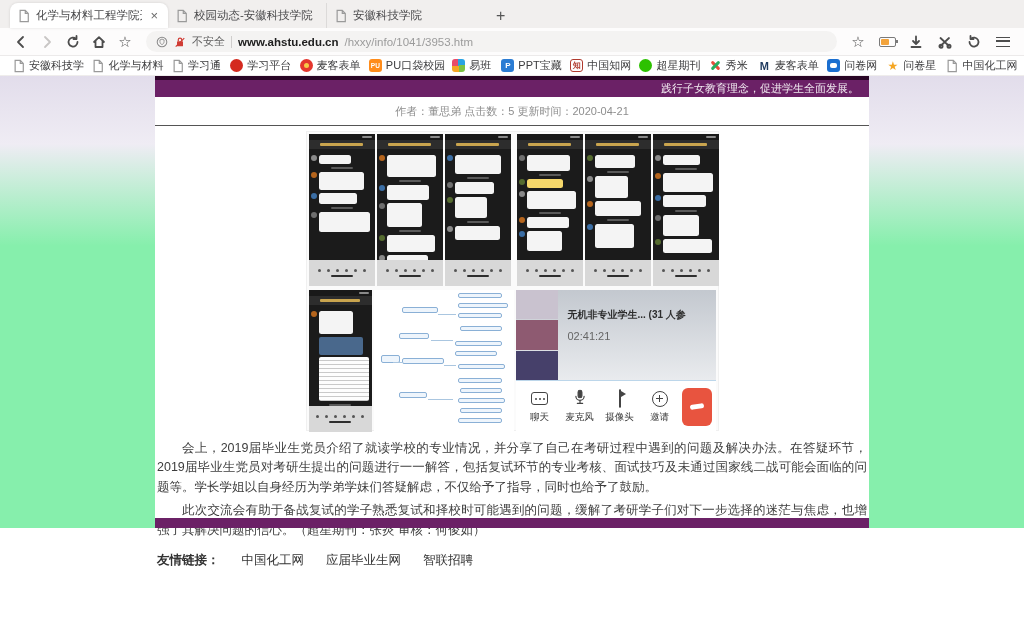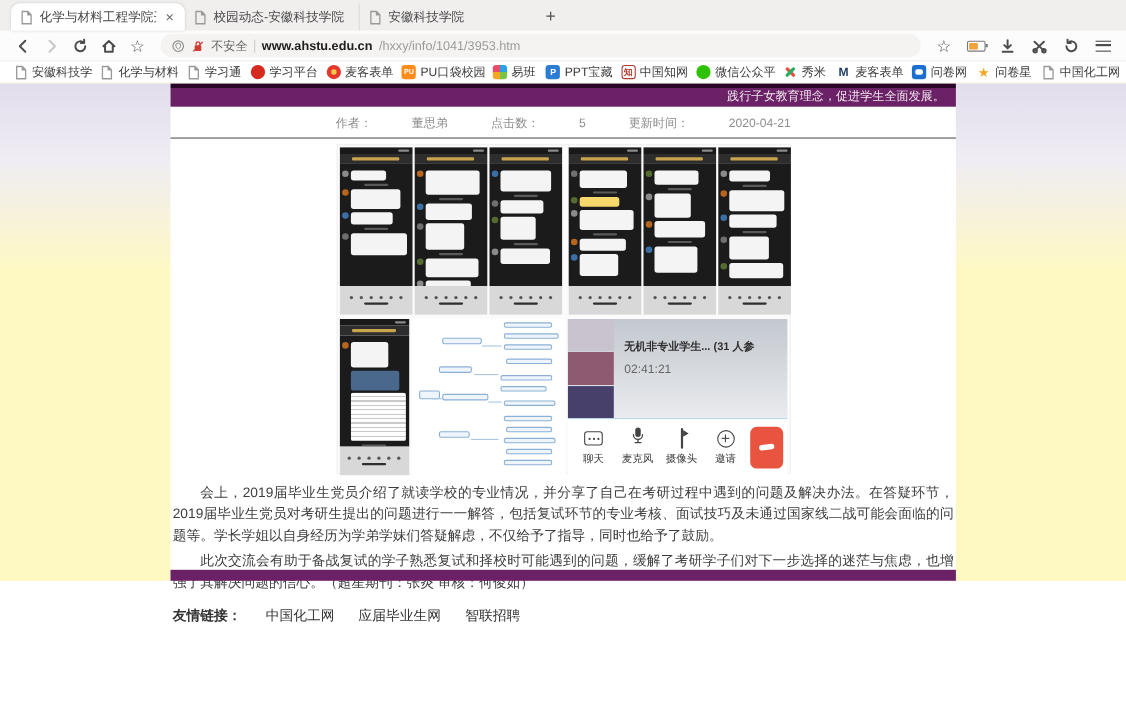--- a/index.html
+++ b/index.html
@@ -52,28 +52,28 @@
   .ic-xiumi { position:relative; }
   .ic-xiumi::before, .ic-xiumi::after { content:""; position:absolute; width:11px; height:3px; border-radius:2px; }
   .ic-xiumi::before { background:#e74c3c; transform:rotate(45deg); }
   .ic-xiumi::after { background:#27ae60; transform:rotate(-45deg); }
   .ic-mikecrm { color:#1f3a5f; font-size:11px; font-weight:bold; }
   .ic-wenjuan { background:#1b6fd0; position:relative; }
   .ic-wenjuan::before { content:""; width:7px; height:5px; background:#fff; border-radius:2px; }
   .ic-star::before { content:"★"; color:#f5a623; font-size:12px; }
 
   
-  .pagearea { position:relative; height:452px; background:#fef9c3; }
+  .pagearea { position:relative; height:452px; background:#86efac; }
   .grad { position:absolute; left:0; top:0; right:0; height:170px; background:linear-gradient(#e2ddeb, #efecf4 40%, rgba(255,255,255,0)); }
   .content { position:absolute; left:155px; width:714px; top:0; bottom:0; background:#fff; }
   .navstrip { height:4px; background:#2a0626; }
   .banner { height:17px; background:#6b2166; color:#f0e8ef; font-size:11px; line-height:17px; text-align:right; padding-right:10px; }
   .art-title { margin-top:11px; text-align:center; font-size:15.5px; font-weight:bold; color:#1f1f1f; }
   .art-meta { margin-top:7px; text-align:center; font-size:11px; color:#8e8e8e; }
-  .art-meta span { margin:0 18px; }
+  .art-meta span { margin:0 0; }
   .art-hr { border:none; border-top:1px solid #555; margin-top:6px; }
   .para { font-size:12.5px; color:#3d3d3d; line-height:1.55; text-align:justify; text-indent:2em; margin:8px 2px 0 2px; }
 
   
   .collage { width:413px; height:300px; margin:5px auto 0 auto; background:#fbfbfb; border:1px solid #f0f0f0; padding:2px; }
   .row1 { display:flex; gap:2px; height:152px; }
   .row1 .g2 { margin-left:4px; }
   .phone { width:66px; flex:none; display:flex; flex-direction:column; }
   .p-status { height:6px; background:#191919; position:relative; }
   .p-status::after { content:""; position:absolute; right:3px; top:2px; width:10px; height:2px; background:#8a8a8a; border-radius:1px; }
@@ -282,21 +282,21 @@
       <span class="bm-label">PPT宝藏</span>
     </div>
 
     <div class="bm">
       <span class="bm-ico ic-cnki">知</span>
       <span class="bm-label">中国知网</span>
     </div>
 
     <div class="bm">
       <span class="bm-ico ic-wechat"></span>
-      <span class="bm-label">微信公众平</span>
+      <span class="bm-label">超星期刊</span>
     </div>
 
     <div class="bm">
       <span class="bm-ico ic-xiumi"></span>
       <span class="bm-label">秀米</span>
     </div>
 
     <div class="bm">
       <span class="bm-ico ic-mikecrm">M</span>
       <span class="bm-label">麦客表单</span>

